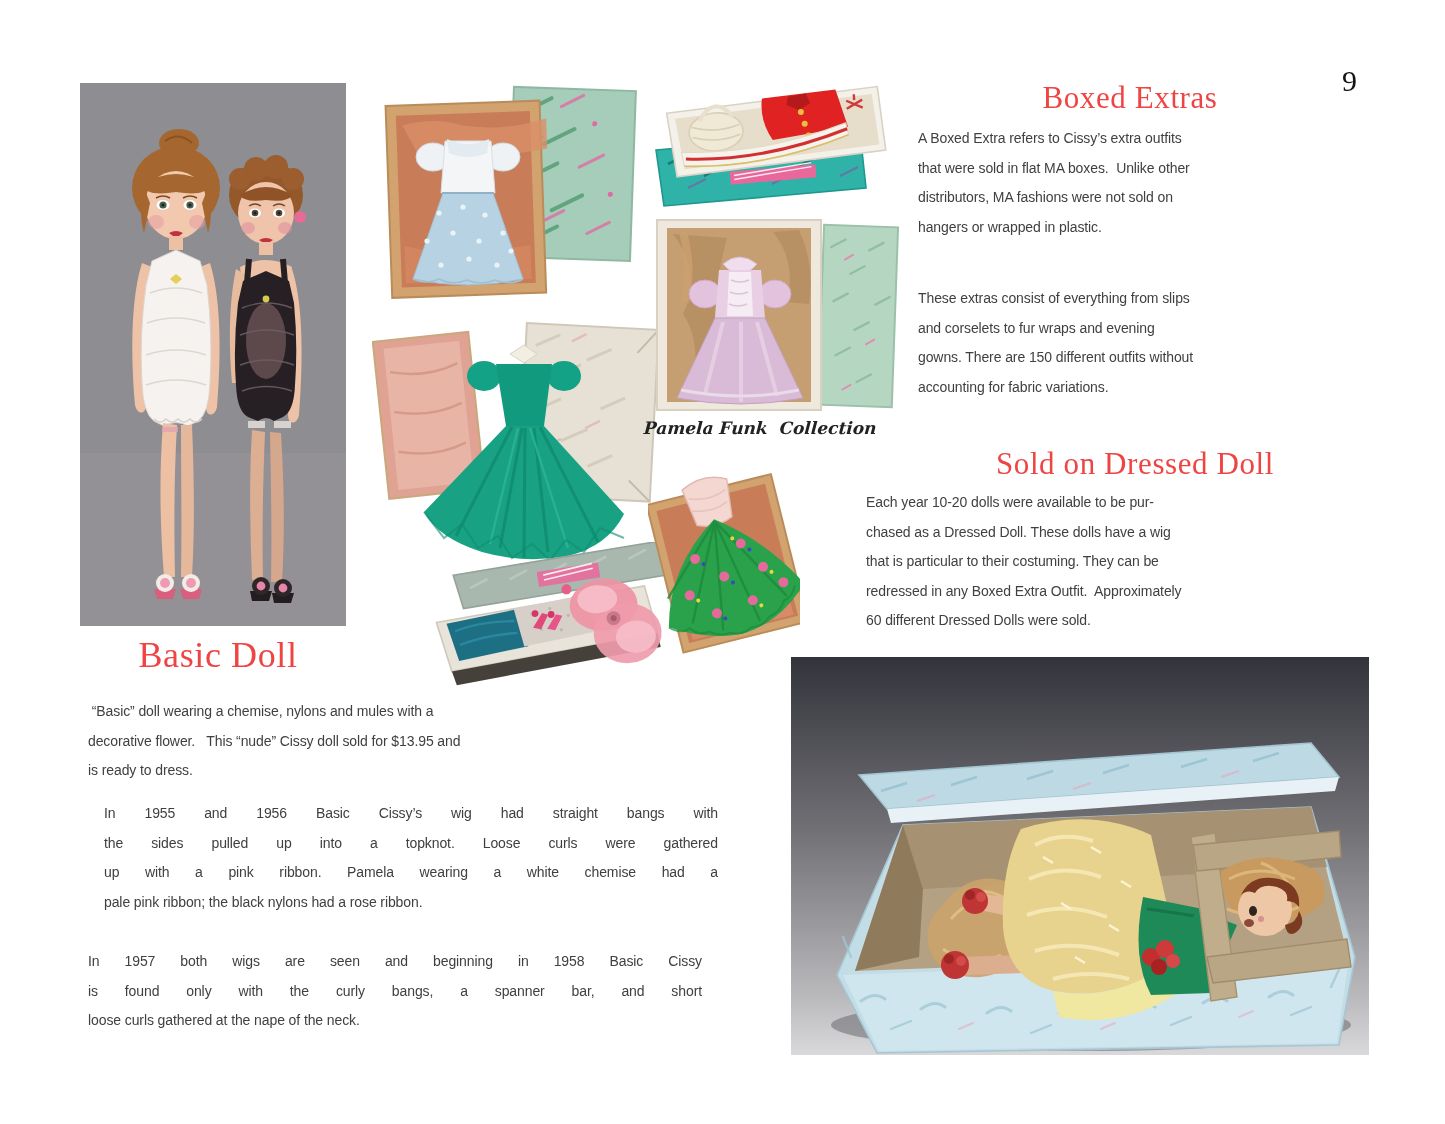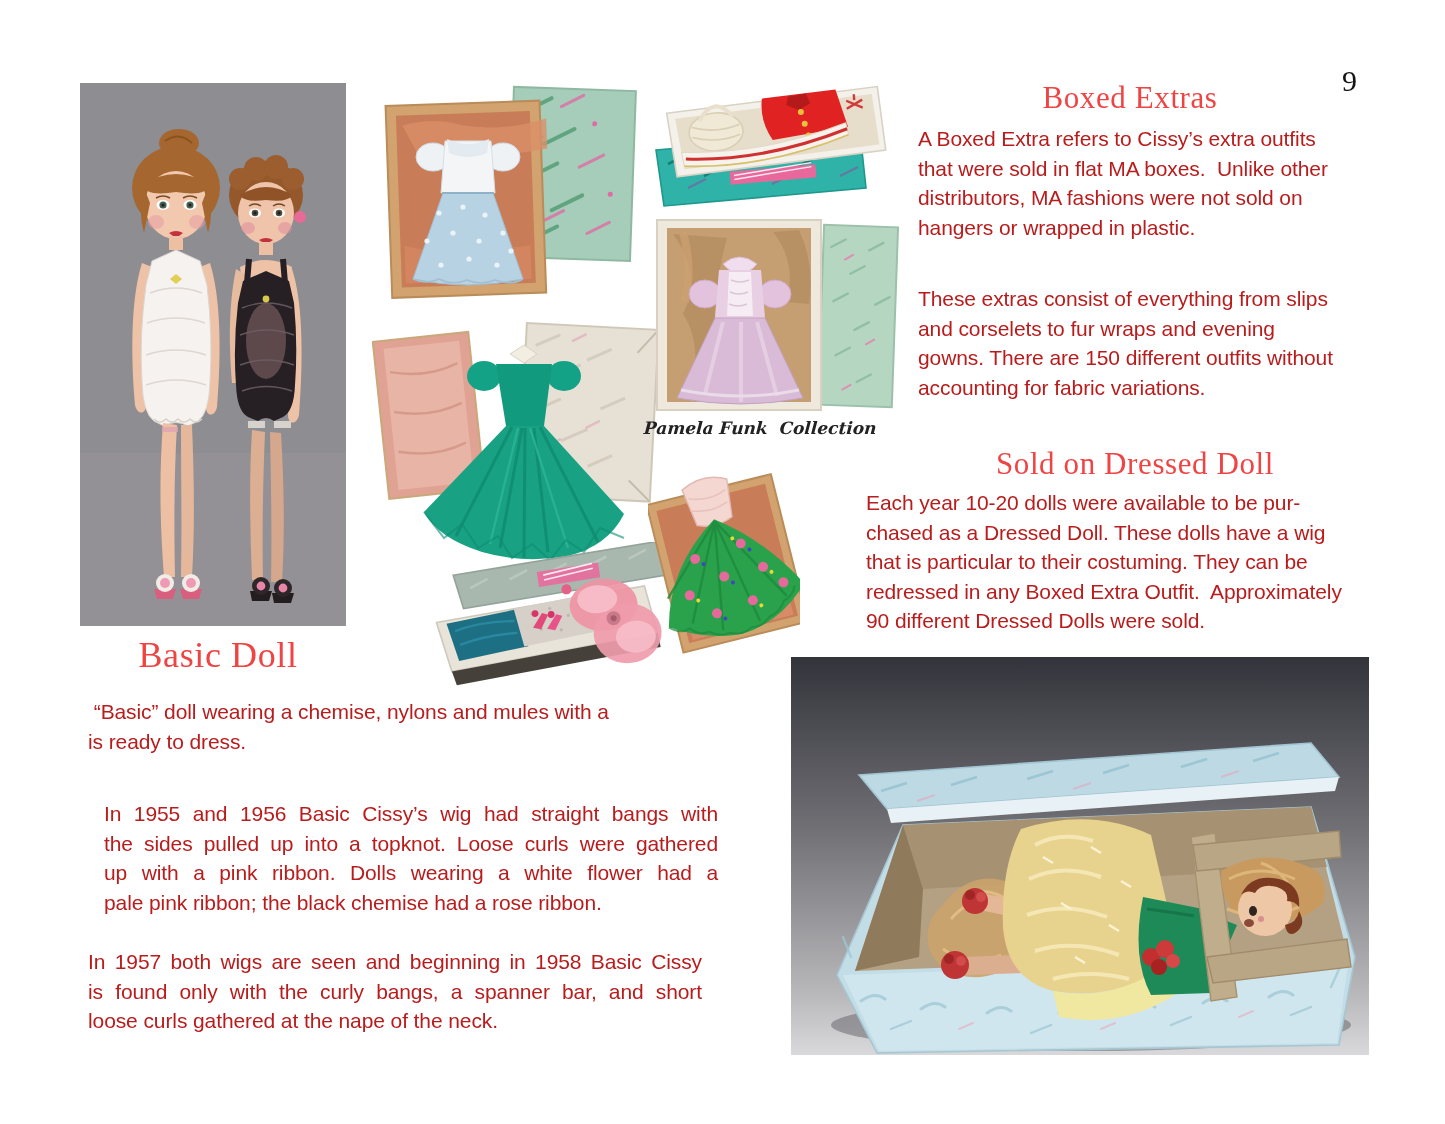--- a/index.html
+++ b/index.html
@@ -3,21 +3,21 @@
 <meta charset="utf-8">
 <style>
   html,body{margin:0;padding:0;background:#ffffff;}
   .page{position:relative;width:1445px;height:1124px;background:#ffffff;overflow:hidden;
         font-family:"Liberation Sans",sans-serif;color:#1c1c1c;}
   .abs{position:absolute;}
   .photo{position:absolute;}
   .photo svg{display:block;}
   .heading{font-family:"Liberation Serif",serif;font-weight:400;letter-spacing:.6px;color:#ef4444;text-align:center;}
   .pagenum{font-family:"Liberation Serif",serif;font-size:30px;color:#141414;}
-  .para{font-size:21px;line-height:29.6px;color:#b91c1c;letter-spacing:-0.1px;}
+  .para{font-size:14px;line-height:29.6px;color:#404040;letter-spacing:-0.1px;}
   .para .tline{white-space:pre;}
   .para.justify .tline{white-space:normal;text-align:justify;text-align-last:justify;}
   .para.justify .tline:last-child{text-align-last:left;}
   .caption-script{font-family:"DejaVu Serif",serif;font-style:italic;font-weight:700;
         font-size:17px;color:#222;transform:skewX(-4deg);white-space:pre;}
 </style>
 </head>
 <body>
 
 <div class="page">
@@ -341,33 +341,34 @@
       <div class="tline">gowns. There are 150 different outfits without</div>
       <div class="tline">accounting for fabric variations.</div>
     </div>
 
   <div class="abs heading" style="left:900px;top:446px;width:470px;font-size:31px;">Sold on Dressed Doll</div>
   <div class="abs para" style="left:866px;top:488px;width:505px;">
       <div class="tline">Each year 10-20 dolls were available to be pur-</div>
       <div class="tline">chased as a Dressed Doll. These dolls have a wig</div>
       <div class="tline">that is particular to their costuming. They can be</div>
       <div class="tline">redressed in any Boxed Extra Outfit.  Approximately</div>
-      <div class="tline">90 different Dressed Dolls were sold.</div>
+      <div class="tline">60 different Dressed Dolls were sold.</div>
     </div>
 
   <div class="abs heading" style="left:108px;top:634px;width:220px;font-size:36px;">Basic Doll</div>
   <div class="abs para" style="left:88px;top:697px;width:620px;">
       <div class="tline"> “Basic” doll wearing a chemise, nylons and mules with a</div>
+      <div class="tline">decorative flower.   This “nude” Cissy doll sold for $13.95 and</div>
       <div class="tline">is ready to dress.</div>
     </div>
   <div class="abs para justify" style="left:104px;top:799px;width:614px;">
       <div class="tline">In 1955 and 1956 Basic Cissy’s wig had straight bangs with</div>
       <div class="tline">the sides pulled up into a topknot. Loose curls were gathered</div>
-      <div class="tline">up with a pink ribbon. Dolls wearing a white flower had a</div>
-      <div class="tline">pale pink ribbon; the black chemise had a rose ribbon.</div>
+      <div class="tline">up with a pink ribbon. Pamela wearing a white chemise had a</div>
+      <div class="tline">pale pink ribbon; the black nylons had a rose ribbon.</div>
     </div>
   <div class="abs para justify" style="left:88px;top:947px;width:614px;">
       <div class="tline">In 1957 both wigs are seen and beginning in 1958 Basic Cissy</div>
       <div class="tline">is found only with the curly bangs, a spanner bar, and short</div>
       <div class="tline">loose curls gathered at the nape of the neck.</div>
     </div>
 
   <div class="photo" style="left:791px;top:657px;">
     <svg width="578" height="398" viewBox="0 0 578 398" aria-hidden="true">
       <defs>

